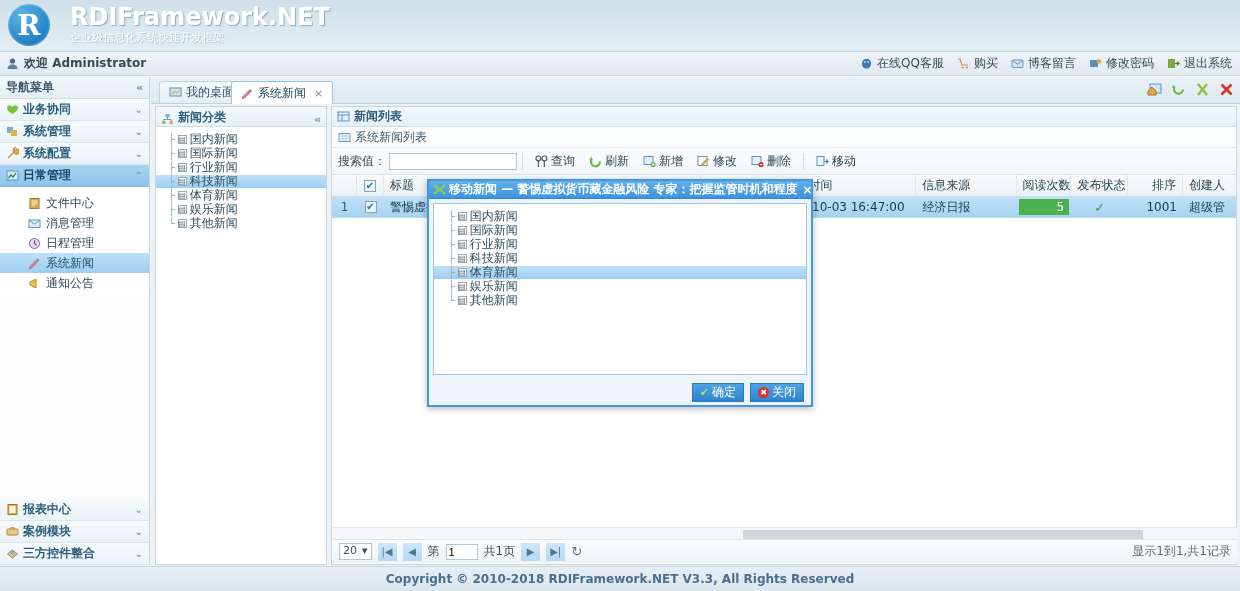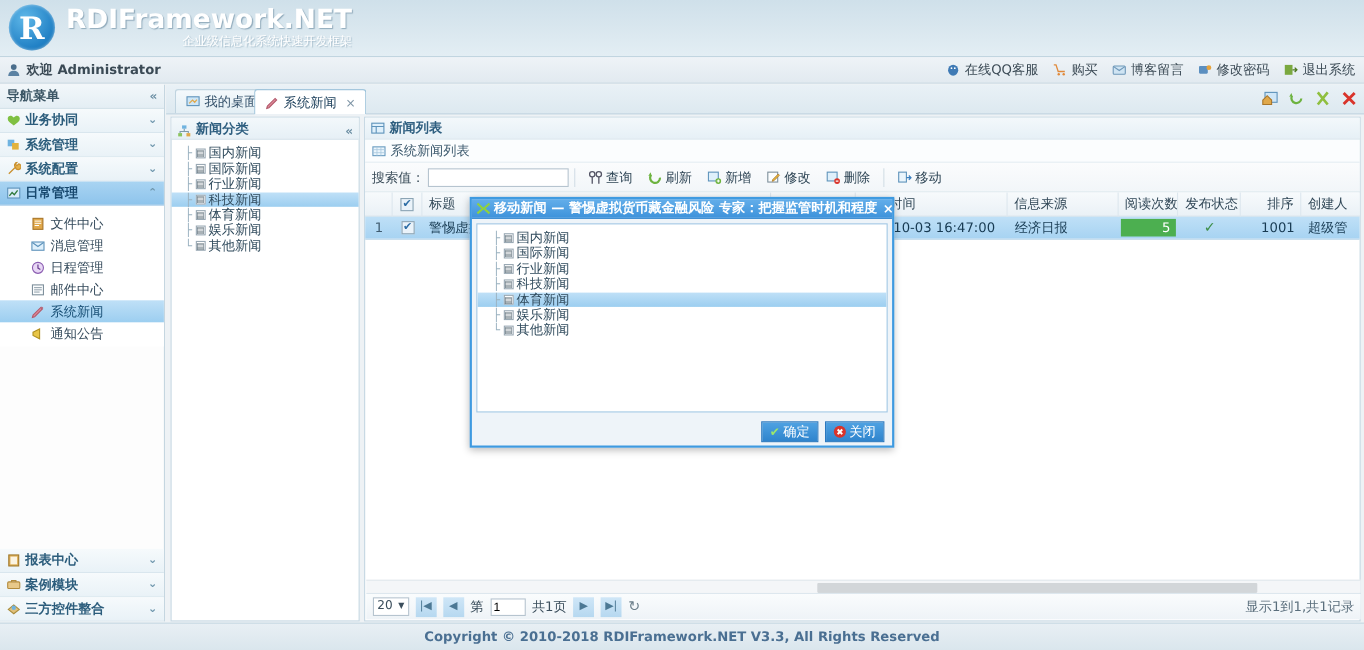--- a/index.html
+++ b/index.html
@@ -21,21 +21,21 @@
   }
   .logo-wrap { position:absolute; left:8px; top:4px; display:flex; align-items:flex-start; }
   .logo-circle {
     width:42px; height:42px; border-radius:50%;
     background: radial-gradient(circle at 35% 30%, #5fb7e8, #1f7fc4 70%, #19699f);
     color:#fff; font-weight:bold; font-size:28px;
     display:flex; align-items:center; justify-content:center;
     font-family:"DejaVu Serif","Liberation Serif",serif;
     box-shadow: inset 0 0 3px rgba(255,255,255,.6);
   }
-  .brand { margin-left:10px; margin-top:0px;text-align:right; }
+  .brand { margin-left:20px; margin-top:0px; }
   .brand-title {
     color:#ffffff; font-size:24px; font-weight:bold; line-height:26px;
     text-shadow: 1px 1px 1px rgba(120,150,170,.75);
     font-family:"DejaVu Sans","Liberation Sans",sans-serif;
   }
   .brand-sub {
     color:#ffffff; font-size:11px; line-height:14px; margin-top:1px;
     text-shadow: 1px 1px 1px rgba(130,160,180,.6);
   }
 
@@ -396,29 +396,20 @@
         <span>消息管理</span>
       </div>
       <div class="sb-item">
         <span class="mini-ico">
           <svg width="13" height="13" viewBox="0 0 13 13">
               <circle cx="6.5" cy="6.5" r="5" fill="#e8d7f5" stroke="#8a5cb0"></circle>
               <path d="M6.5 3.5v3.2l2.2 1.3" stroke="#6b3f91" stroke-width="1.1" fill="none"></path>
             </svg>
         </span>
         <span>日程管理</span>
-      </div>
-      <div class="sb-item">
-        <span class="mini-ico">
-          <svg width="13" height="13" viewBox="0 0 13 13">
-              <rect x="1.5" y="2" width="10" height="9" fill="#fbfdfe" stroke="#7f909c"></rect>
-              <path d="M3 4.5h7M3 6.5h7M3 8.5h5" stroke="#7f909c" stroke-width=".8"></path>
-            </svg>
-        </span>
-        <span>邮件中心</span>
       </div>
       <div class="sb-item sel">
         <span class="mini-ico">
           <svg width="13" height="13" viewBox="0 0 13 13">
               <path d="M1.5 11.5l2-.6 7-7-1.4-1.4-7 7z" fill="#e08b9a" stroke="#b35a6c"></path>
               <path d="M9.6 1.9l1.5 1.5" stroke="#b35a6c"></path>
             </svg>
         </span>
         <span>系统新闻</span>
       </div>

